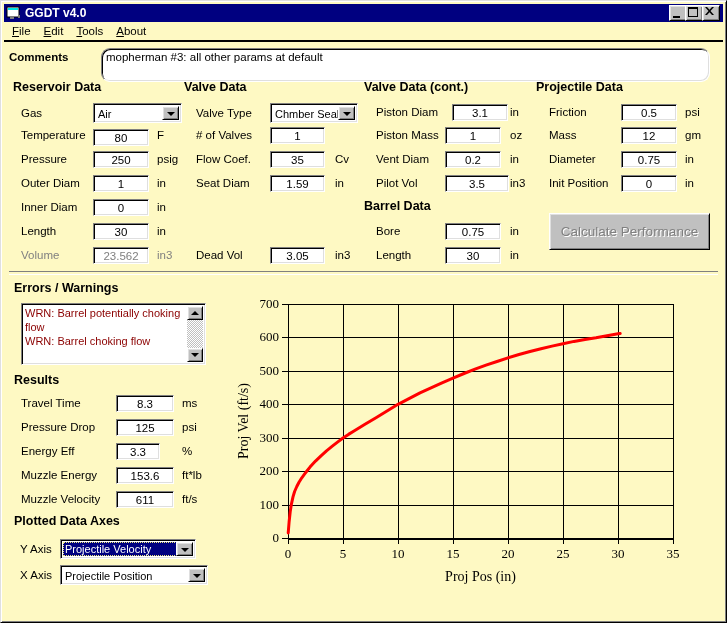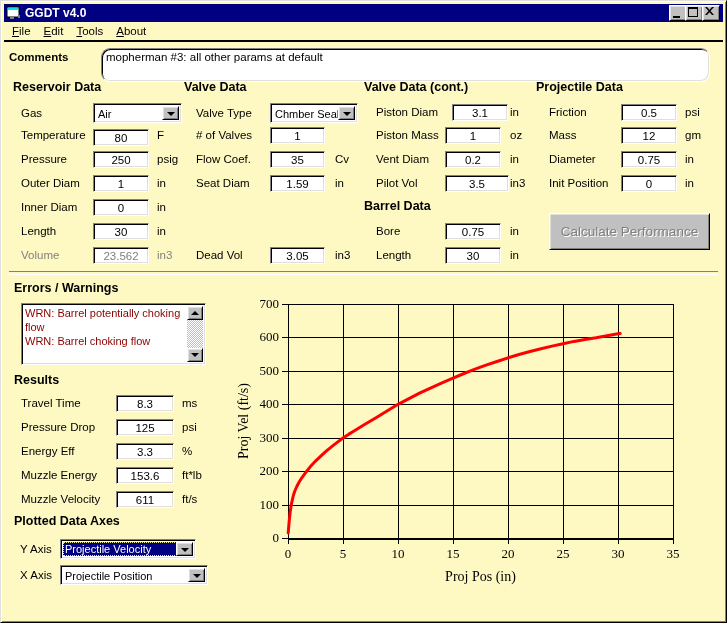--- a/index.html
+++ b/index.html
@@ -213,21 +213,21 @@
     </div>
 
     <div class="hdr" style="left:13px;top:373px;">Results</div>
     <div class="lbl" style="left:20px;top:394px;">Travel Time</div>
     <div class="tb" style="left:115px;top:394px;width:58px;">8.3</div>
     <div class="lbl" style="left:181px;top:394px;">ms</div>
     <div class="lbl" style="left:20px;top:418px;">Pressure Drop</div>
     <div class="tb" style="left:115px;top:418px;width:58px;">125</div>
     <div class="lbl" style="left:181px;top:418px;">psi</div>
     <div class="lbl" style="left:20px;top:442px;">Energy Eff</div>
-    <div class="tb" style="left:115px;top:442px;width:58px;">3.3</div>
+    <div class="tb" style="left:115px;top:442px;width:44px;">3.3</div>
     <div class="lbl" style="left:181px;top:442px;">%</div>
     <div class="lbl" style="left:20px;top:466px;">Muzzle Energy</div>
     <div class="tb" style="left:115px;top:466px;width:58px;">153.6</div>
     <div class="lbl" style="left:181px;top:466px;">ft*lb</div>
     <div class="lbl" style="left:20px;top:490px;">Muzzle Velocity</div>
     <div class="tb" style="left:115px;top:490px;width:58px;">611</div>
     <div class="lbl" style="left:181px;top:490px;">ft/s</div>
 
     <div class="hdr" style="left:13px;top:514px;">Plotted Data Axes</div>
     <div class="lbl" style="left:19px;top:540px;">Y Axis</div>

